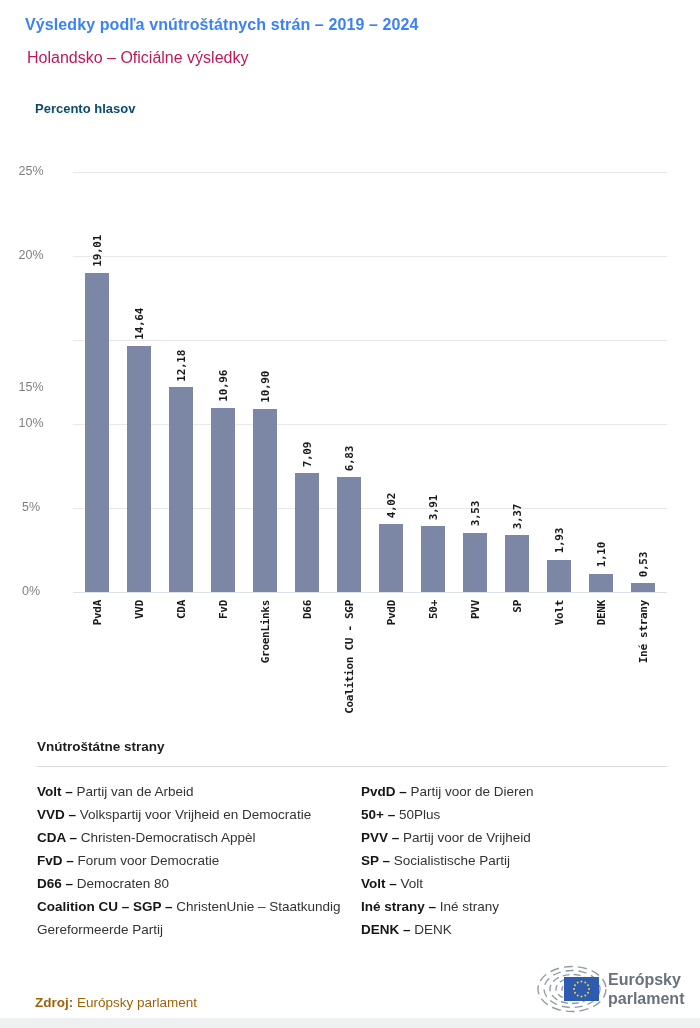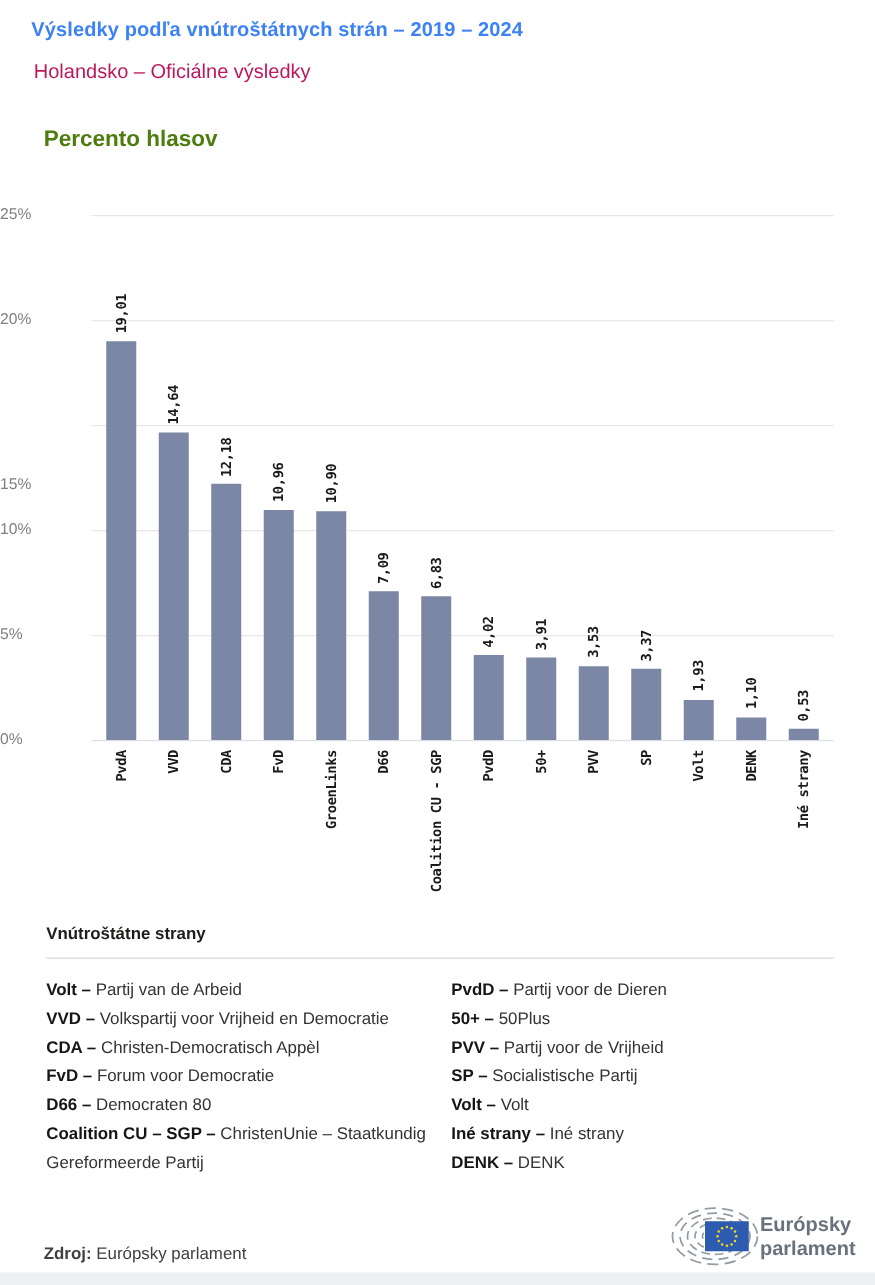--- a/index.html
+++ b/index.html
@@ -8,49 +8,49 @@
     font-family:"Liberation Sans","DejaVu Sans",sans-serif; overflow:hidden;
   }
   .title {
     position:absolute; left:25px; top:16px; font-size:16px; font-weight:bold;
     color:#3b82f6; letter-spacing:0.1px;
   }
   .subtitle {
     position:absolute; left:27px; top:49px; font-size:16px; color:#be185d;
   }
   .chart-title {
-    position:absolute; left:35px; top:101px; font-size:18px; font-weight:bold; color:#4d7c0f;
+    position:absolute; left:35px; top:101px; font-size:13px; font-weight:bold; color:#0c4a6e;
   }
   .chart { position:absolute; left:0; top:150px; width:700px; height:578px; }
   .plot  { position:absolute; left:73px; top:22px; width:594px; height:420px; }
   .gridline { position:absolute; left:0; width:100%; height:1px; background:#e8e8e8; }
   .gridline.zero { background:#dde1e8; }
   .ytick {
-    position:absolute; left:0; width:62px; text-align:left;
+    position:absolute; left:0; width:62px; text-align:center;
     font-size:12.5px; color:#7f7f7f;
   }
   .bar { position:absolute; bottom:0; width:24px; }
   .vlabel, .xlabel {
     position:absolute; writing-mode:vertical-rl;
     transform:translateX(-50%) rotate(180deg);
     font-family:"DejaVu Sans Mono","Liberation Mono",monospace;
     font-weight:bold; font-size:11px; color:#1a1a1a; white-space:nowrap;
     letter-spacing:-0.3px;
   }
   .legend-heading {
     position:absolute; left:37px; top:739px; font-size:13.5px; font-weight:bold; color:#1d1d1b;
   }
   .legend-hr { position:absolute; left:37px; top:766px; width:630px; height:1px; background:#d9d9d9; }
   .legend-col {
     position:absolute; top:780px; width:318px; font-size:13.5px; line-height:23px; color:#333333;
   }
   .legend-col.col0 { left:37px; }
   .legend-col.col1 { left:361px; }
   .entry .abbr { font-weight:bold; color:#161616; }
-  .src { position:absolute; left:35px; top:995px; font-size:13.5px; color:#404040; }
+  .src { position:absolute; left:35px; top:995px; font-size:13.5px; color:#a16207; }
   .src .src-label { font-weight:bold; }
   .logo { position:absolute; left:528px; top:962px; }
   .strip { position:absolute; left:0; bottom:0; width:700px; height:10px; background:#eef0f2; }
 </style>
 </head>
 <body>
 
 <div class="page">
 
   <div class="title">Výsledky podľa vnútroštátnych strán – 2019 – 2024</div>

